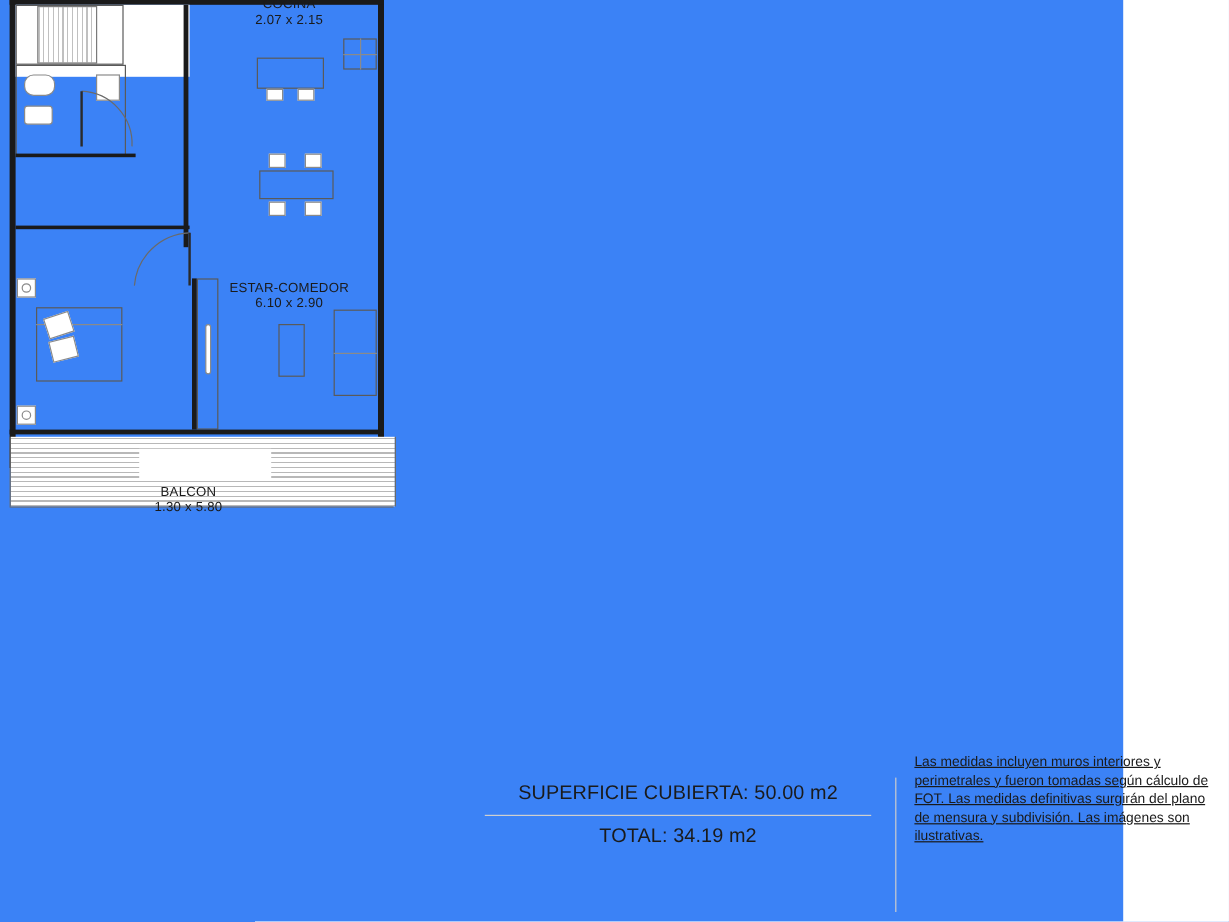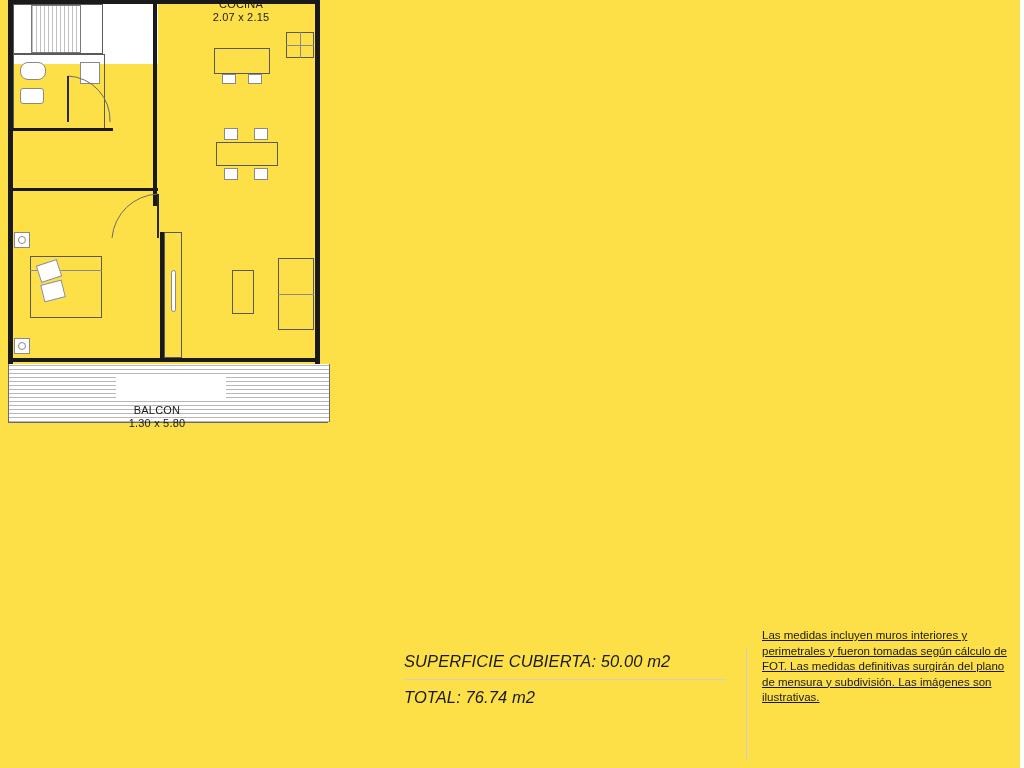--- a/index.html
+++ b/index.html
@@ -6,23 +6,23 @@
     margin: 0;
     padding: 0;
     background: #ffffff;
     width: 1024px;
     height: 768px;
     overflow: hidden;
     font-family: "Liberation Sans", sans-serif;
   }
   #stage {
     position: relative;
-    width: 1020px;
+    width: 936px;
     height: 768px;
-    background: #fde047;
+    background: #3b82f6;
   }
 
   
   #plan {
     position: absolute;
     left: 8px;
     top: -30px;
     width: 330px;
     height: 490px;
   }
@@ -88,22 +88,21 @@
       #ffffff 1px, #ffffff 4px
     );
   }
 
   
   #summary {
     position: absolute;
     left: 404px;
     top: 652px;
     width: 322px;
-    text-align: left;
-    font-style: italic;
+    text-align: center;
   }
   .sum-row {
     font-size: 16.5px;
     color: #1a1a1a;
     letter-spacing: 0.1px;
     padding-bottom: 8px;
     border-bottom: 1px solid #cfcfcf;
     margin-bottom: 8px;
     white-space: nowrap;
   }
@@ -201,29 +200,33 @@
     <div class="hatch" style="left:0px; top:394px; width:320px; height:58px;"></div>
     <div class="thinline" style="left:0px; top:452px; width:320px; height:1px; background:#6a6a6a;"></div>
     <div class="whitefill" style="left:108px; top:404px; width:110px; height:26px;"></div>
 
     <div class="room-label" style="left:168px; top:28px; width:130px;">
       <span class="nm">COCINA</span>
       <span class="dm">2.07 x 2.15</span>
     </div>
 
 
+    <div class="room-label" style="left:163px; top:264px; width:140px;">
+      <span class="nm">ESTAR-COMEDOR</span>
+      <span class="dm">6.10 x 2.90</span>
+    </div>
 
     <div class="room-label" style="left:89px; top:434px; width:120px;">
       <span class="nm">BALCON</span>
       <span class="dm">1.30 x 5.80</span>
     </div>
   </div>
 
   <div id="summary">
     <div class="sum-row">SUPERFICIE CUBIERTA: 50.00 m2</div>
-    <div class="sum-row">TOTAL: 76.74 m2</div>
+    <div class="sum-row">TOTAL: 34.19 m2</div>
   </div>
 
   <div id="divider"></div>
 
   <div id="notes">Las medidas incluyen muros interiores y perimetrales y fueron tomadas según cálculo de FOT. Las medidas definitivas surgirán del plano de mensura y subdivisión. Las imágenes son ilustrativas.</div>
 
 </div>
 
 </body></html>

